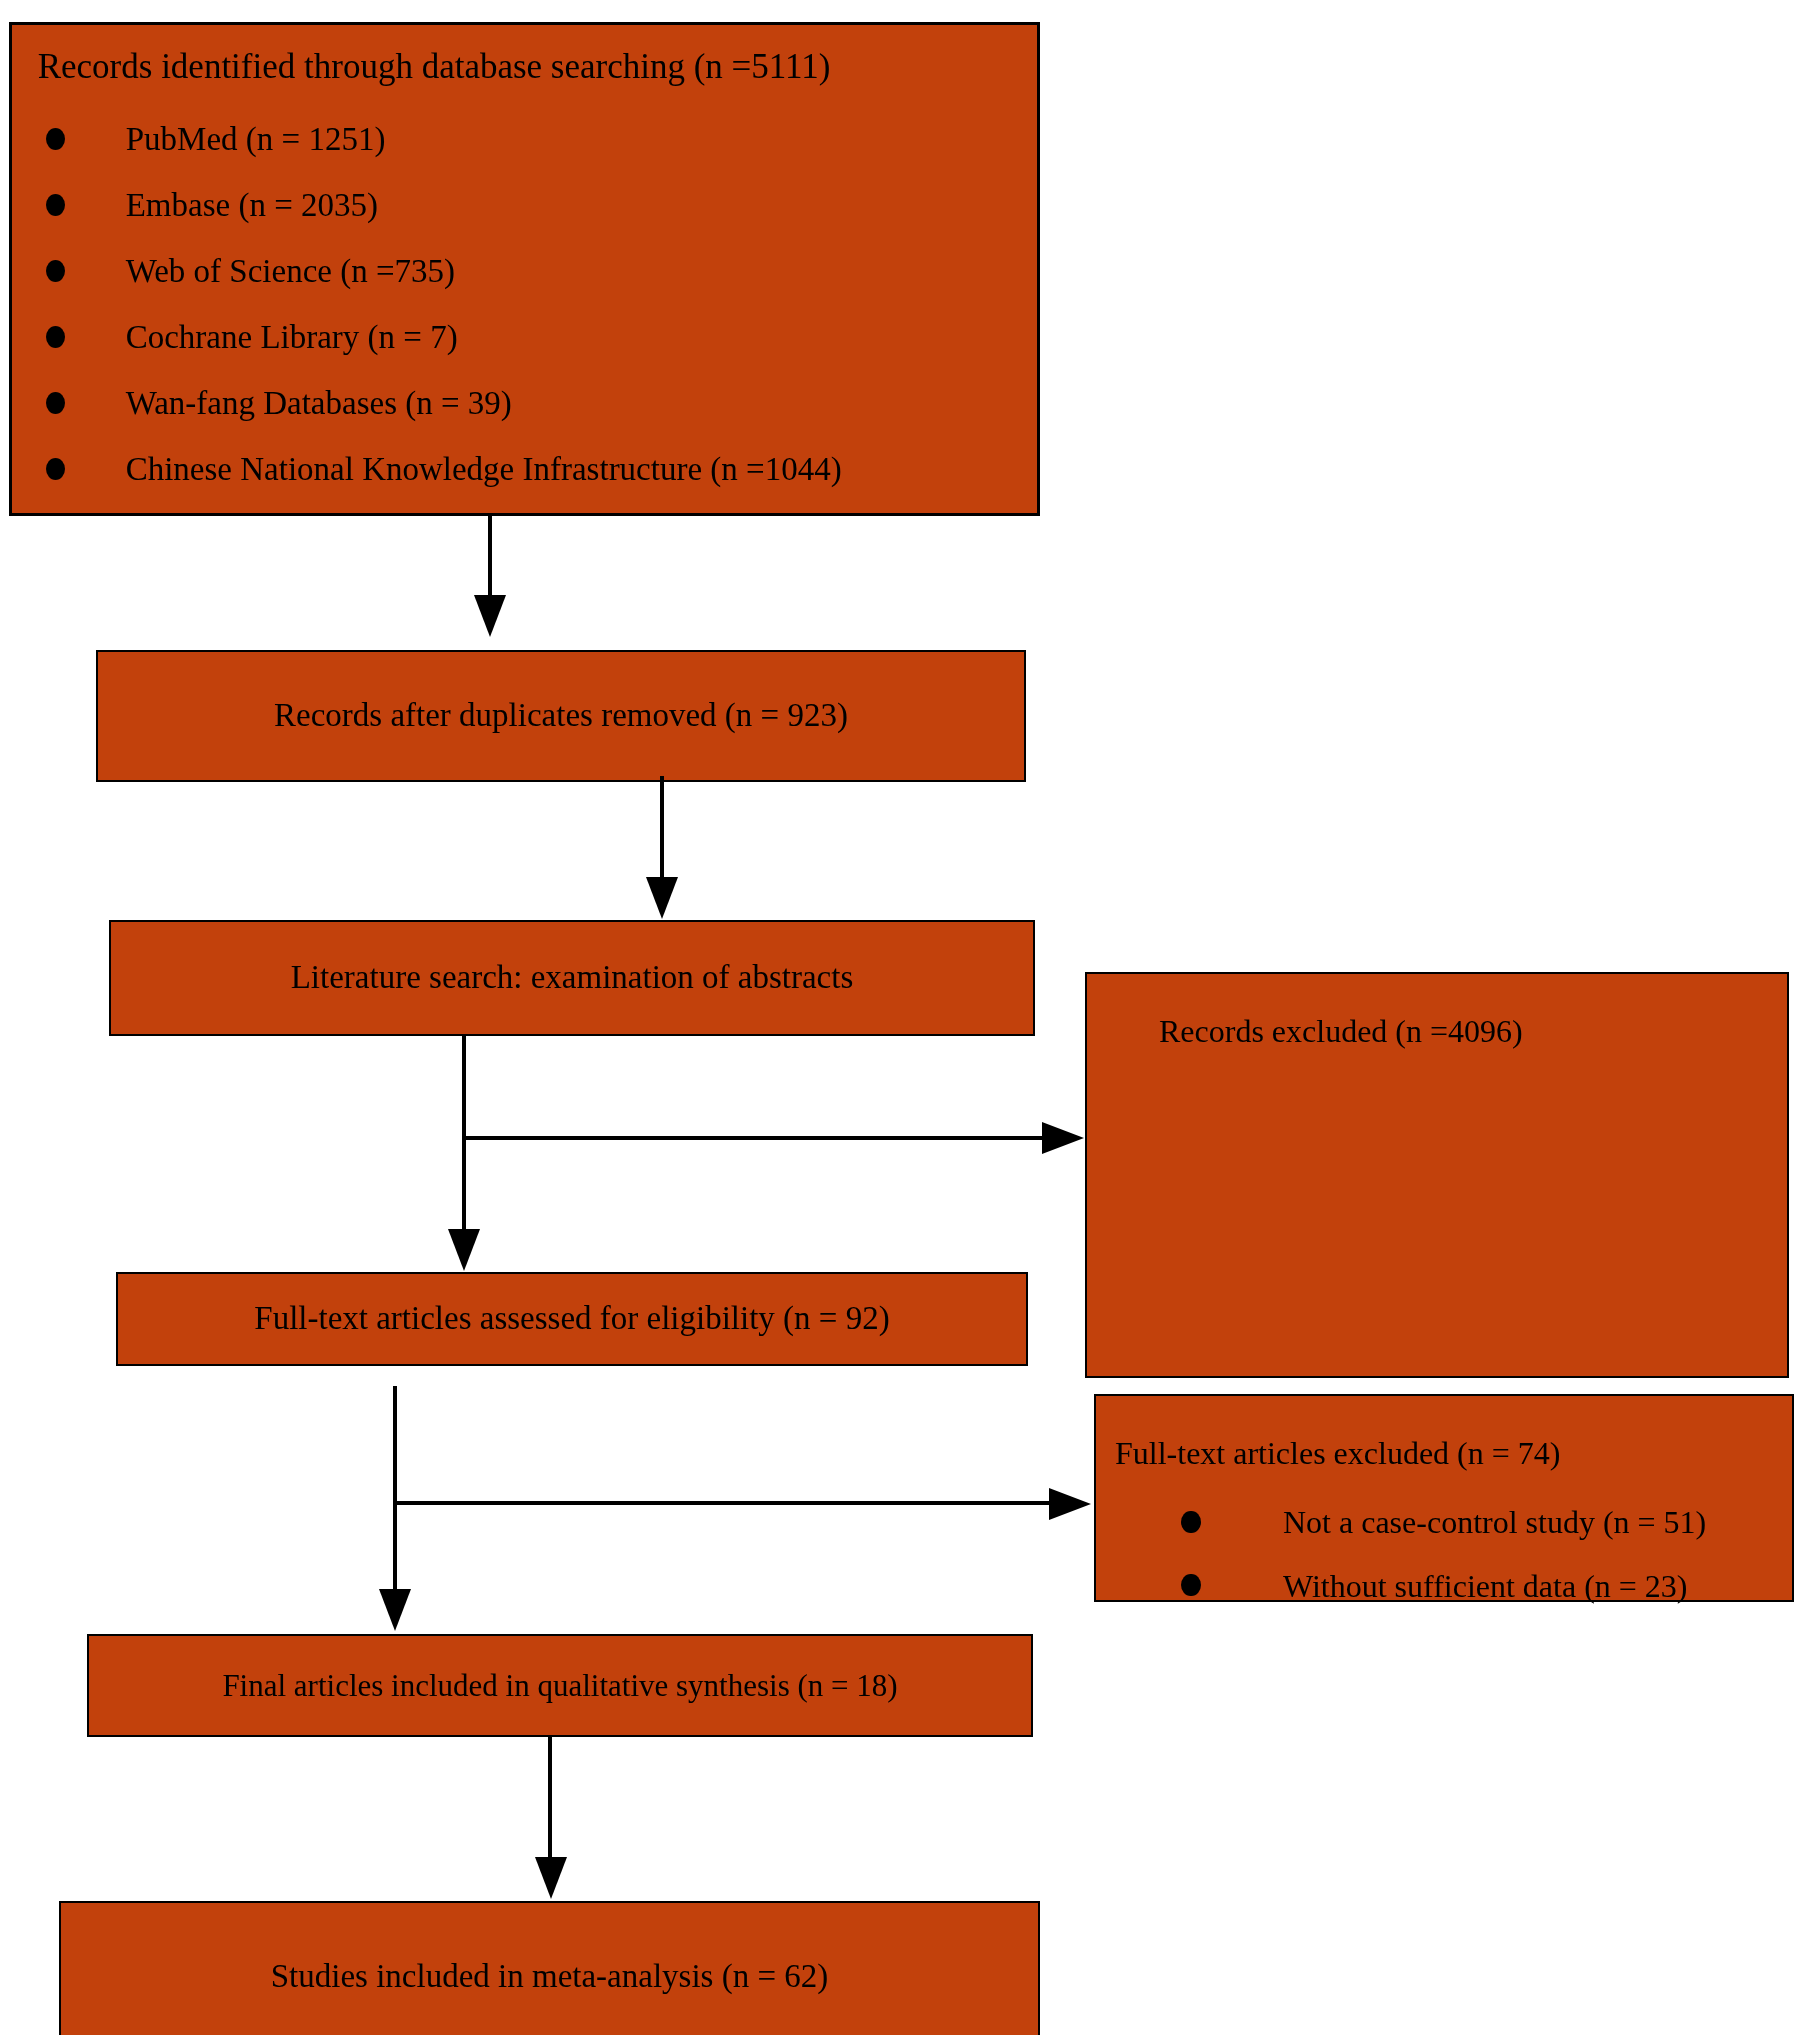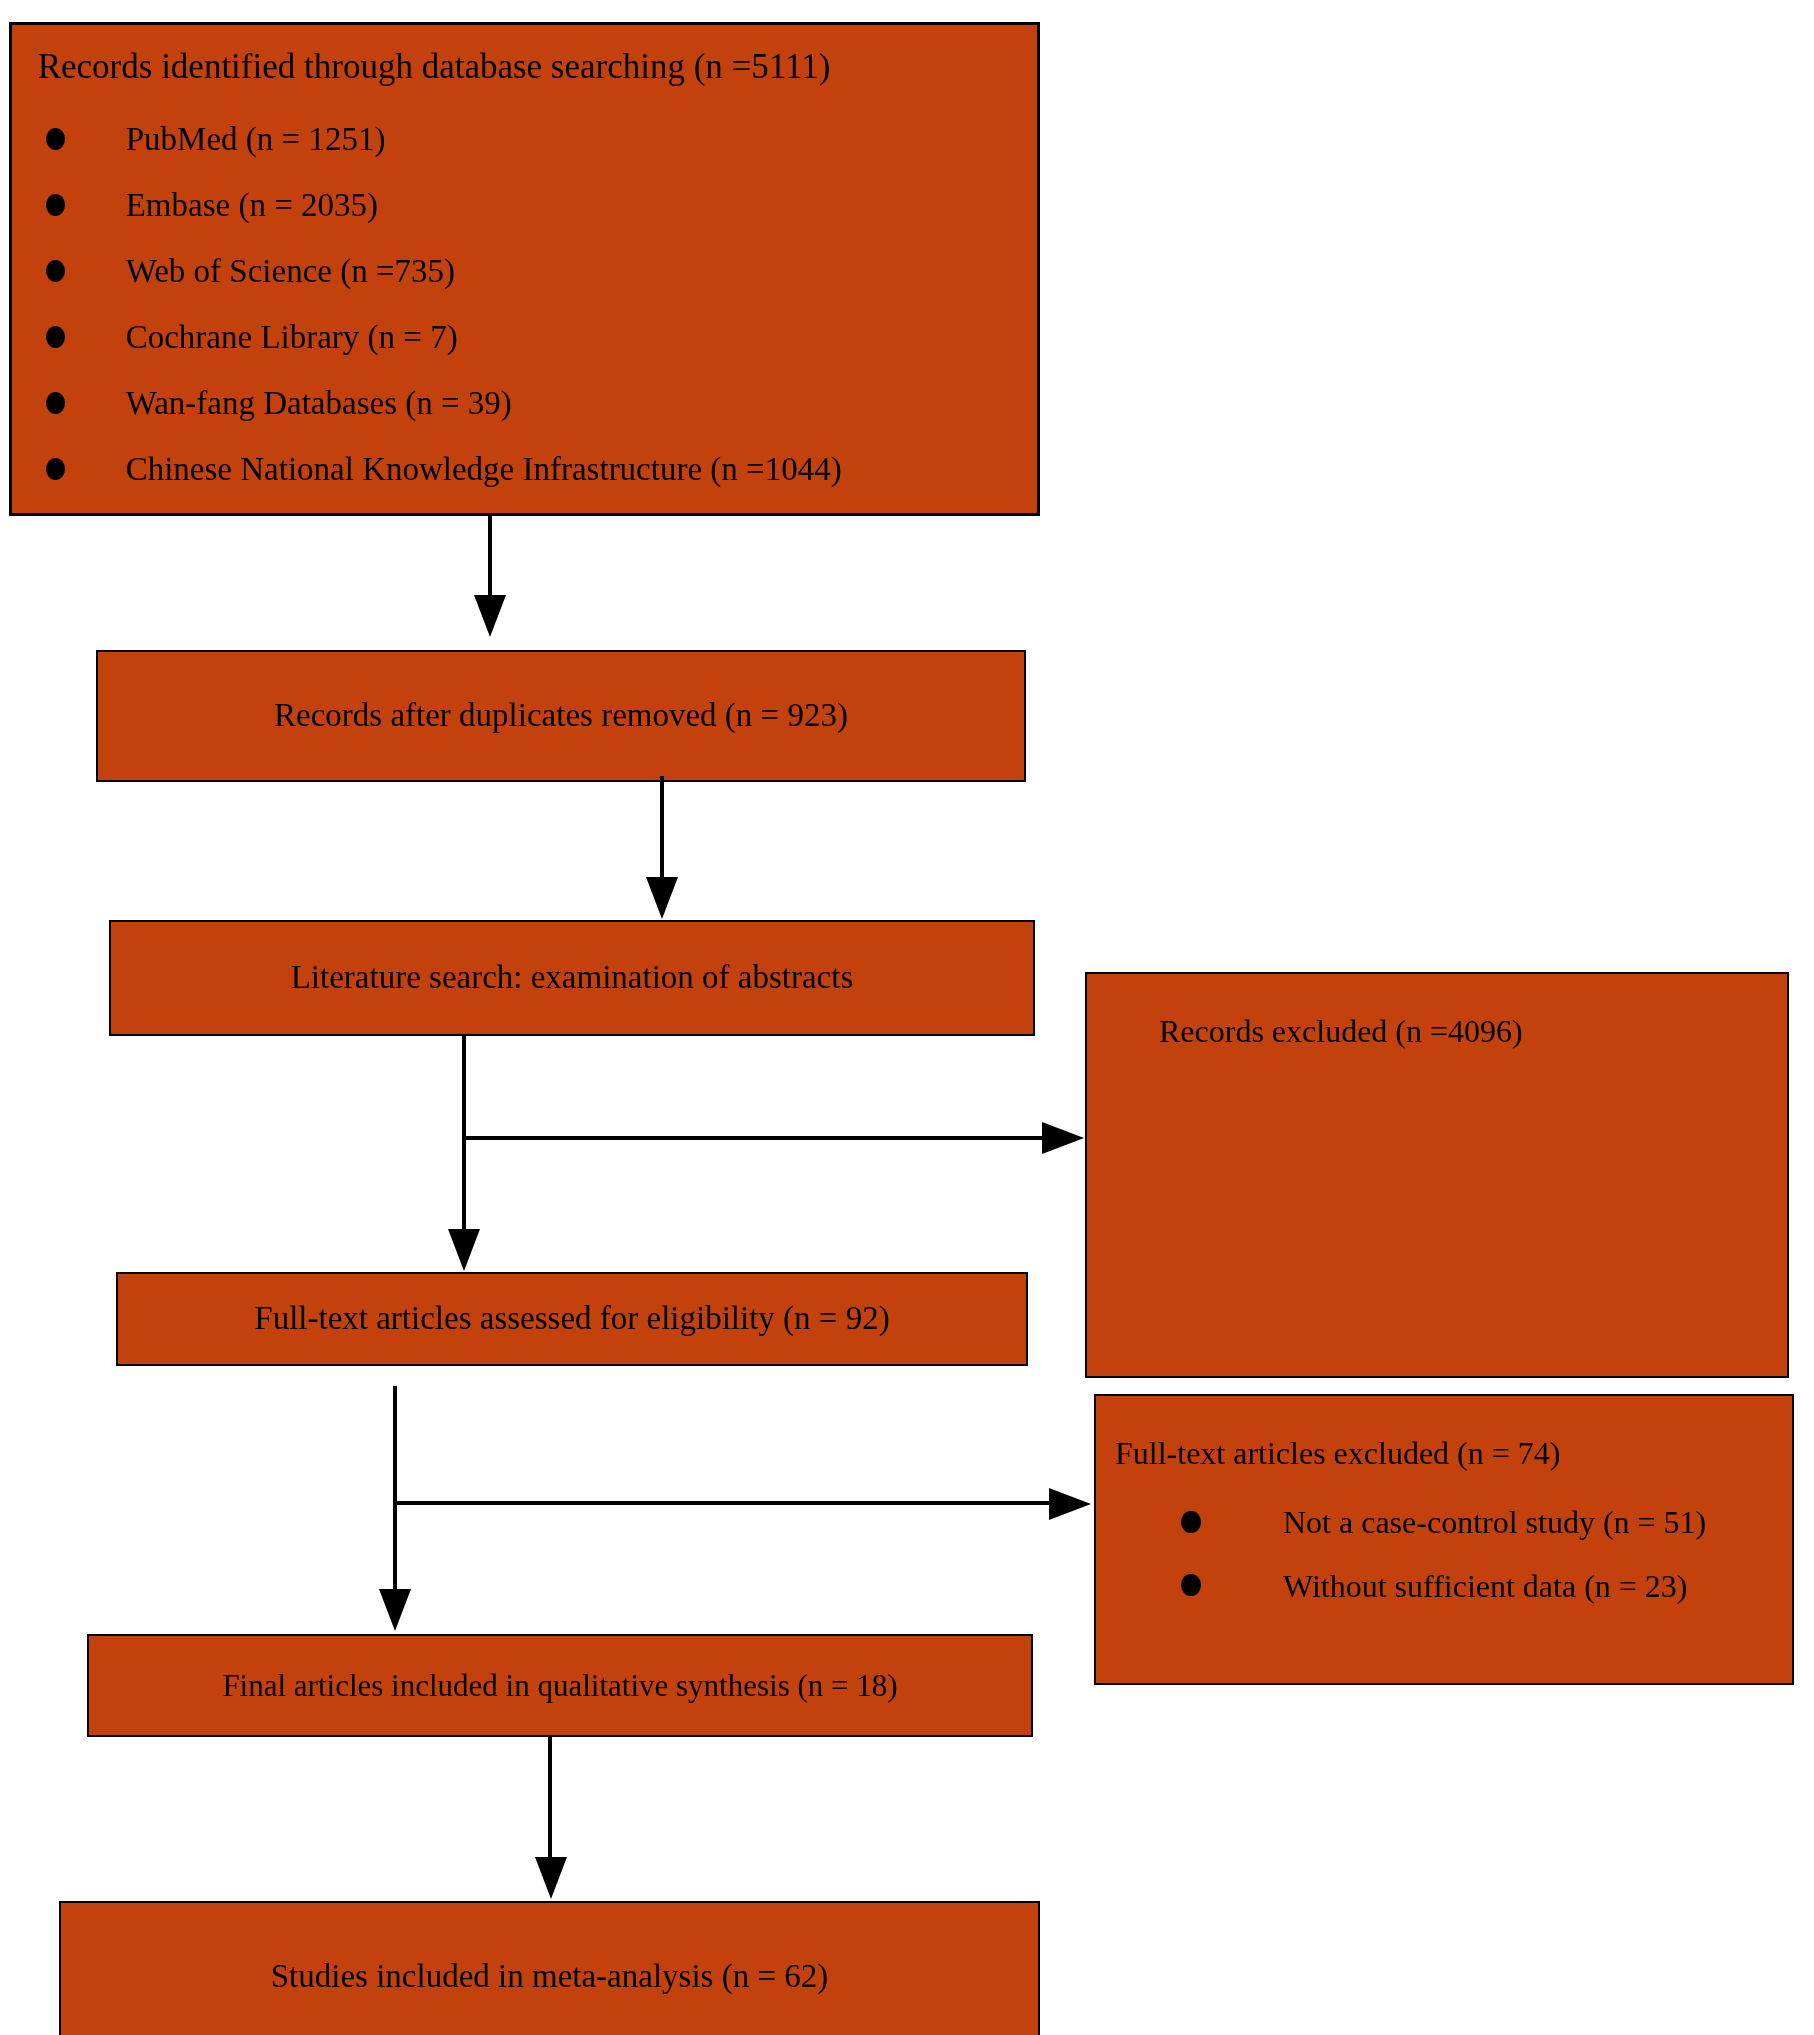--- a/index.html
+++ b/index.html
@@ -19,21 +19,21 @@
 
   #duplicates-box{left:96px;top:638px;width:930px;height:132px;margin-top:12px;}
   #literature-box{left:109px;top:920px;width:926px;height:116px;}
   #fulltext-box{left:116px;top:1272px;width:912px;height:94px;}
   #qualitative-box{left:87px;top:1634px;width:946px;height:103px;font-size:31px;font-family:Liberation Serif, serif;}
   #meta-box{left:59px;top:1901px;width:981px;height:152px;}
 
   
   .side-box{font-size:32px;}
   #records-excluded-box{left:1085px;top:972px;width:704px;height:406px;}
-  #fulltext-excluded-box{left:1094px;top:1394px;width:700px;height:291px;}
+  #fulltext-excluded-box{left:1094px;top:1394px;width:700px;height:208px;}
   .side-title{margin-top:38px;line-height:38px;}
   #records-excluded-box .side-title{margin-left:72px;}
   #fulltext-excluded-box .side-title{margin-left:19px;}
   .side-list{list-style:none;margin:32px 0 0 0;padding:0;}
   .side-list li{position:relative;padding-left:187px;margin-bottom:27.5px;line-height:36px;}
   .side-list .dot{left:85px;}
 
   
   .line{position:absolute;background:#000;}
   .ah-down{position:absolute;width:0;height:0;border-left:16px solid transparent;border-right:16px solid transparent;border-top:42px solid #000;}

